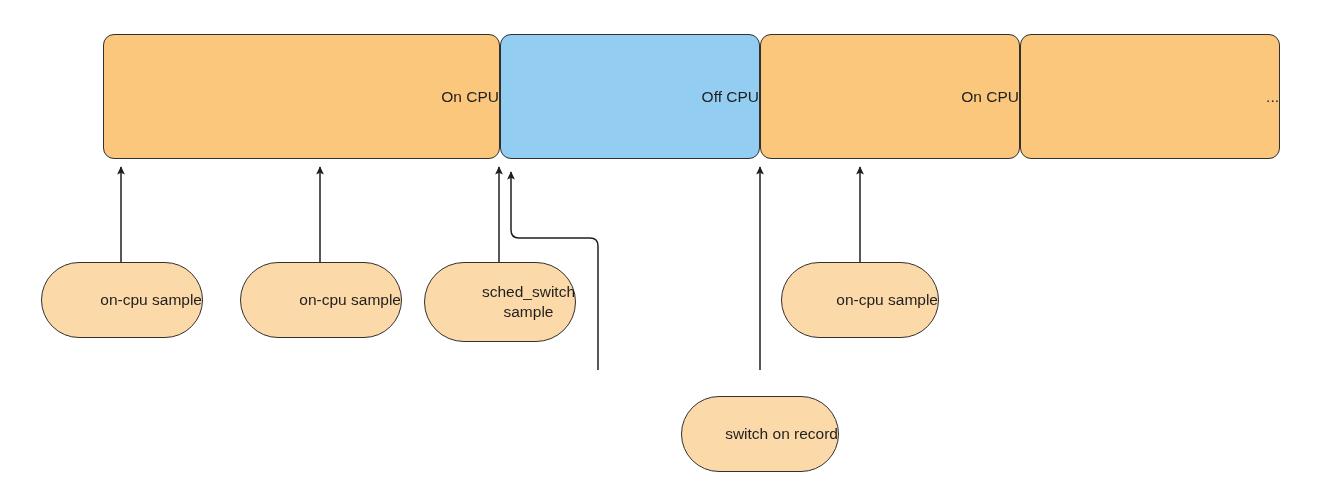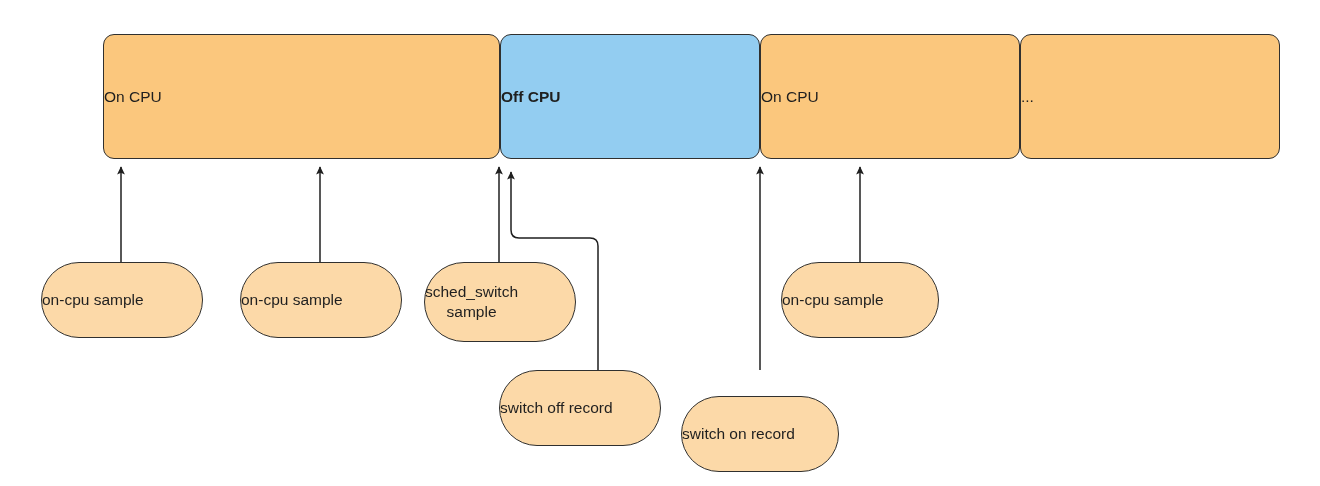--- a/index.html
+++ b/index.html
@@ -23,37 +23,36 @@
     top: 0;
     width: 1320px;
     height: 486px;
     pointer-events: none;
   }
   .node {
     position: absolute;
     box-sizing: border-box;
     display: flex;
     align-items: center;
-    justify-content: flex-start;
+    justify-content: flex-end;
     text-align: center;
     color: #1f1f1f;
     border: 1.6px solid #30302f;
     line-height: 1.28;
     white-space: pre-line;
   }
   .state-block {
     font-size: 15.5px;
     border-radius: 11px;
   }
   .state-on {
     background: #fbc77d;
   }
   .state-off {
     background: #93cdf1;
-    font-weight: bold;
   }
   .pill {
     font-size: 15.5px;
     background: #fcd9a8;
     border-radius: 999px;
   }
 </style>
 </head>
 <body>
 
@@ -107,21 +106,18 @@
 
   <div class="node pill" style="left:424px; top:262px; width:152px; height:80px;">
     <span>sched_switch
 sample</span>
   </div>
 
   <div class="node pill" style="left:781px; top:262px; width:158px; height:76px;">
     <span>on-cpu sample</span>
   </div>
 
-  <div class="node pill" style="left:499px; top:370px; width:162px; height:76px;">
-    <span>switch off record</span>
-  </div>
 
   <div class="node pill" style="left:681px; top:370px; width:158px; height:76px;margin-top:26px;">
     <span>switch on record</span>
   </div>
 
 </div>
 
 </body></html>

